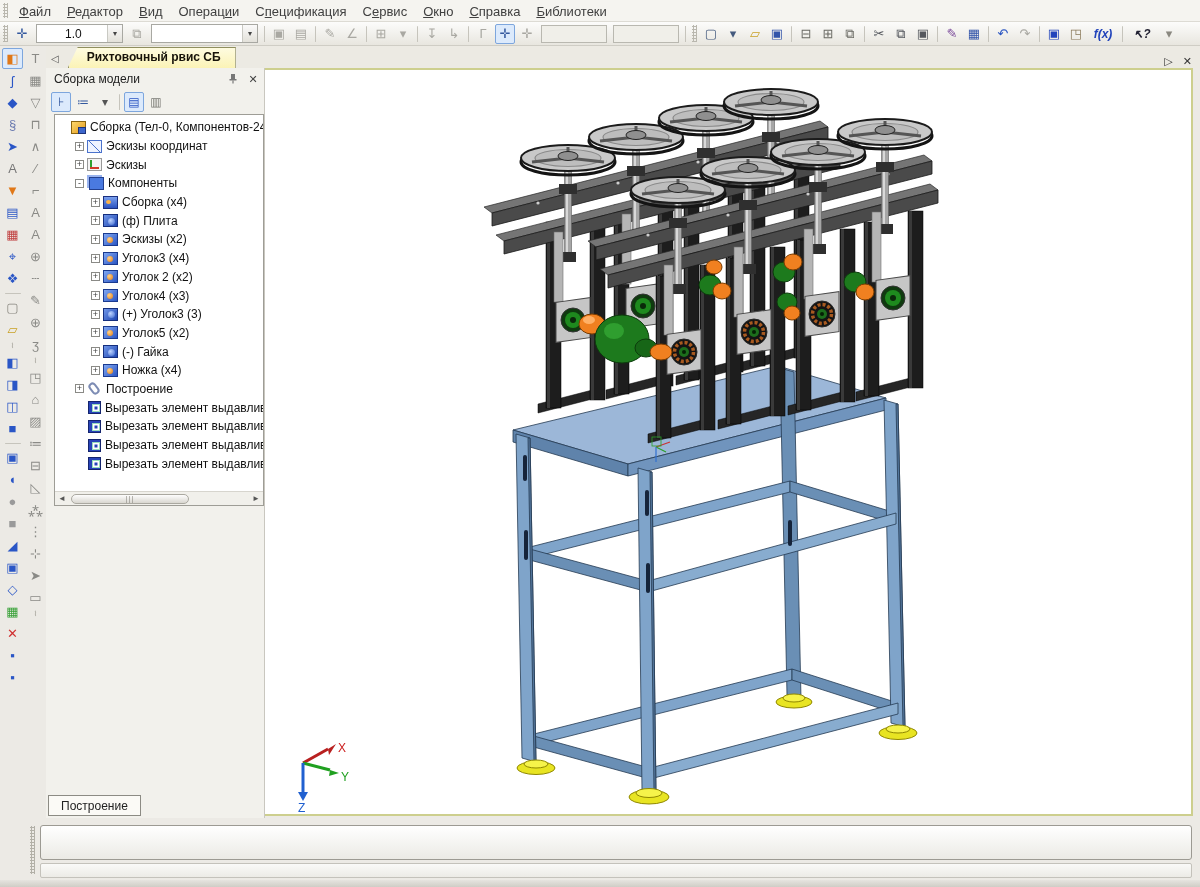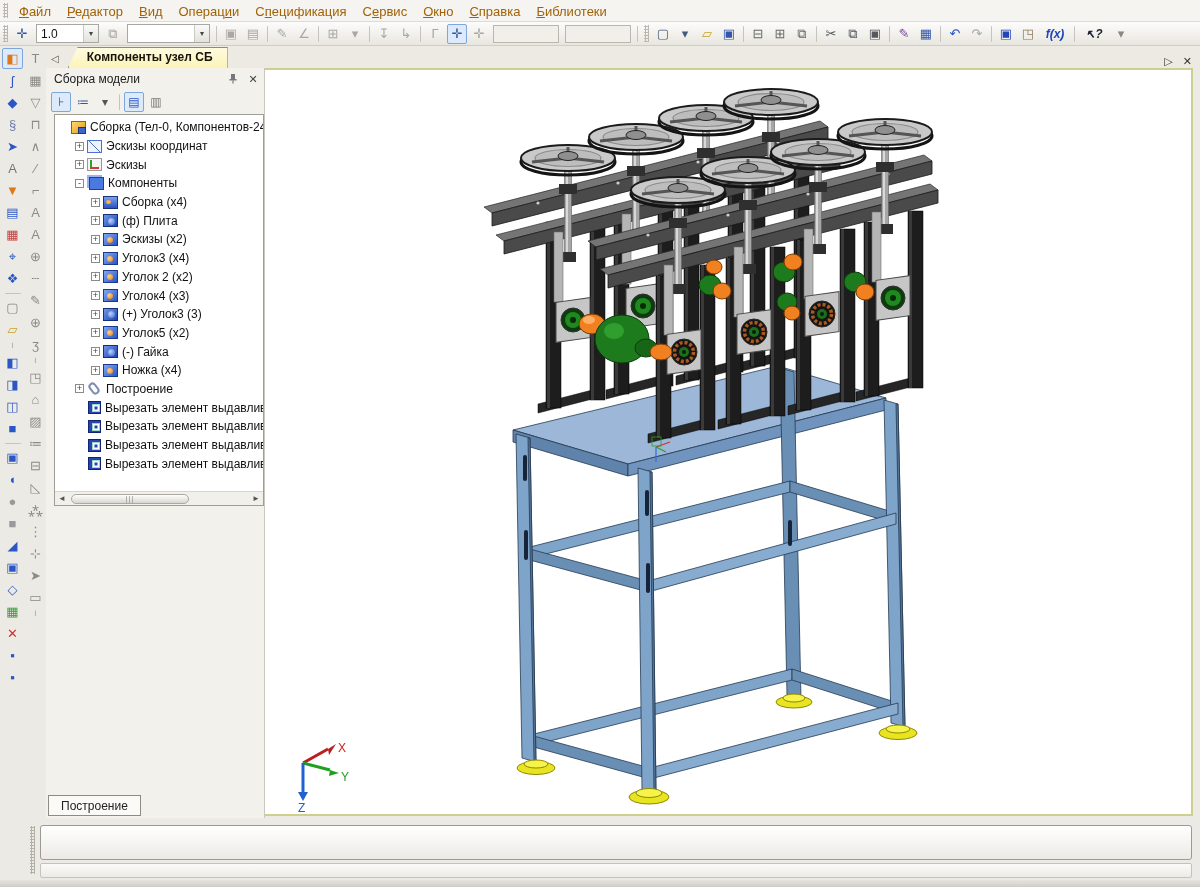--- a/index.html
+++ b/index.html
@@ -6,38 +6,38 @@
   html,body { width:1200px; height:887px; overflow:hidden;
     font-family:"Liberation Sans", sans-serif; background:#eceae5; }
   #app { position:relative; width:1200px; height:887px; background:#eceae5; }
 
   
   #menubar { position:absolute; left:0; top:0; width:1200px; height:22px;
     background:#f5f4f0; border-bottom:1px solid #dddbd4; display:flex; align-items:center; }
   .drag-handle { width:5px; height:70%; margin:0 3px;
     background-image:radial-gradient(#b9b7ae 1px, transparent 1.2px);
     background-size:3px 3px; }
-  .mitem { padding:4px 8px 3px; font-size:13px; color:#a16207; cursor:default; }
+  .mitem { padding:4px 8px 3px; font-size:13px; color:#404040; cursor:default; }
   .mitem u { text-decoration:underline; }
 
   
   #toolbar { position:absolute; left:0; top:22px; width:1200px; height:24px;
     background:linear-gradient(#fcfcfb,#e8e6df); border-bottom:1px solid #cfcdc5;
     display:flex; align-items:center; }
   .tbtn { min-width:20px; height:20px; margin:0 1px; display:inline-flex;
     align-items:center; justify-content:center; font-size:13px; color:#33589e;
     border:1px solid transparent; border-radius:2px; }
   .tbtn.disabled { color:#a9a8a2; }
   .tbtn.pressed { border-color:#7da6dd; background:#dceafc; }
   .tbtn.wide { min-width:30px; font-size:12px; font-style:italic; font-weight:bold; }
   .tsep, .sep-item { width:1px !important; min-width:1px !important; height:16px;
     background:#c6c4bc; margin:0 3px; border:none !important; color:transparent !important; }
   .combo { display:inline-flex; align-items:center; height:19px; background:#fff;
     border:1px solid #a8a8a2; margin:0 3px; }
-  .combo .cval { width:46px; padding-left:4px; font-size:12px; color:#111; }
+  .combo .cval { width:46px; padding-left:4px; font-size:12px; color:#111;margin-left:24px; }
   .combo .carr { width:15px; height:100%; display:flex; align-items:center; justify-content:center;
     font-size:8px; color:#444; border-left:1px solid #c9c9c3; background:linear-gradient(#fafafa,#e3e1da); }
   .combo.empty .cval { width:66px; }
   .tfield { width:66px; height:18px; background:#f0efe9; border:1px solid #b9b8b0; margin:0 3px; }
 
   
   #tabbar { position:absolute; left:46px; top:46px; width:1154px; height:22px;
     background:#eceae3; display:flex; align-items:flex-end; }
   .navarr { font-size:10px; color:#555; padding:0 5px 4px; }
   #doc-tab { height:21px; margin-left:4px; padding:2px 14px 0 18px;
@@ -202,21 +202,21 @@
         <span class="tbtn" style="color: rgb(138, 122, 90);">◳</span>
         <span class="tbtn wide" style="color: rgb(34, 68, 187); font-style: italic;">f(x)</span>
         <span class="tbtn sep-item"></span>
         <span class="tbtn wide" style="color: rgb(34, 34, 51);">↖?</span>
         <span class="tbtn" style="color: rgb(138, 136, 128);">▾</span>
       </div>
 </div>
 
 <div id="tabbar">
   <span class="navarr">◁</span>
-  <div id="doc-tab">Компоненты узел СБ</div>
+  <div id="doc-tab">Рихтовочный рвис СБ</div>
   <div id="tab-right">
     <span>▷</span>
     <span>✕</span>
   </div>
 </div>
 
 <div class="leftbar" id="leftbar-a">
 
 <div class="lbtn pressed" style="color: rgb(224, 120, 24);">
         <span>◧</span>

